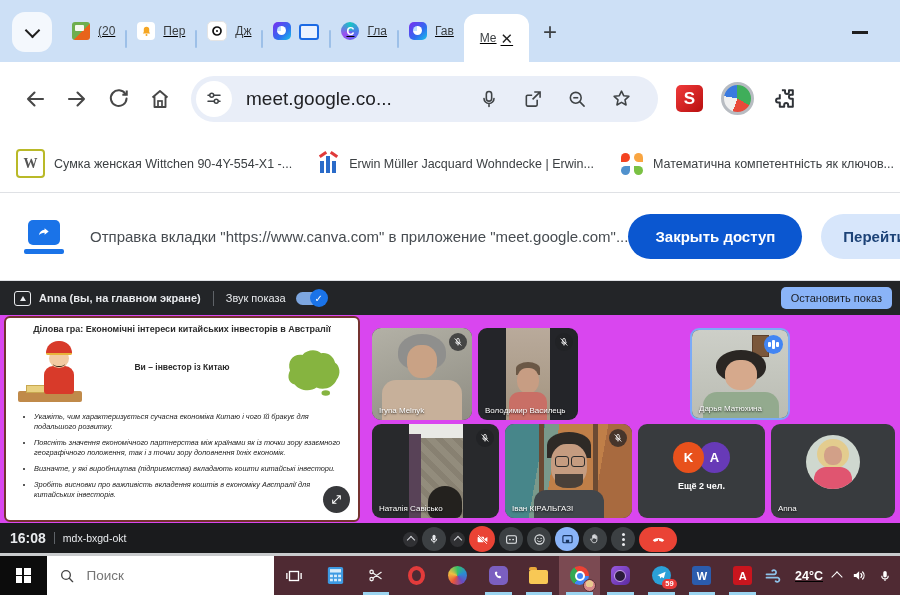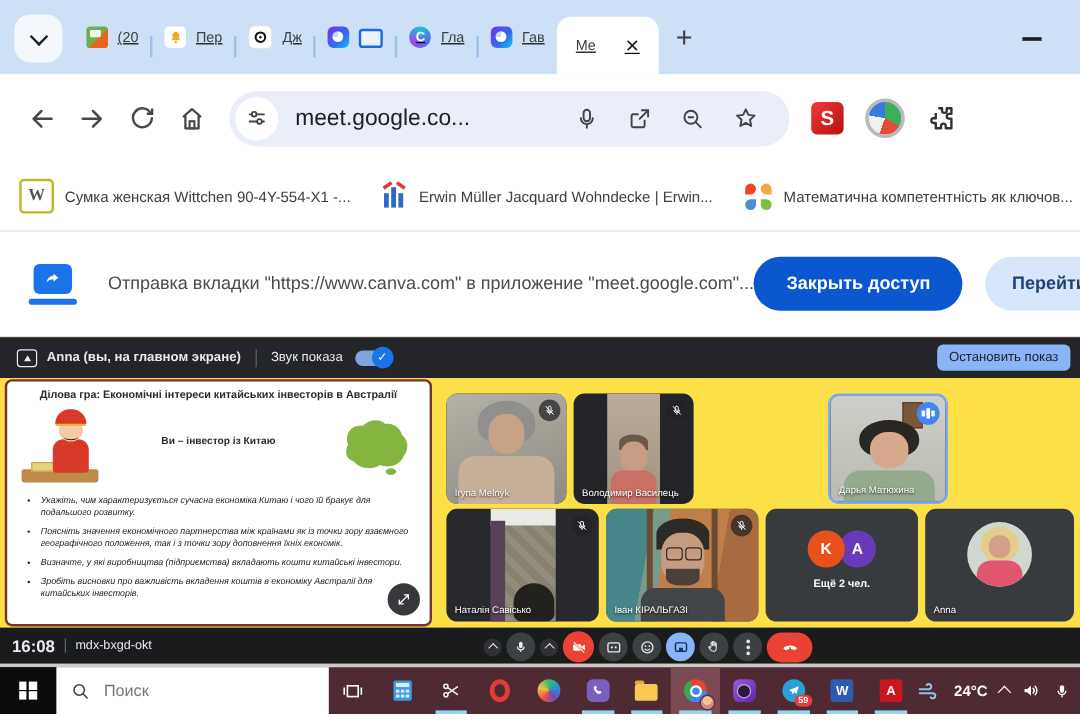--- a/index.html
+++ b/index.html
@@ -19,21 +19,21 @@
   .fav-mail{background:linear-gradient(135deg,#6fae4e 0 55%,#e8641a 55%);border-radius:3px;position:relative;}
   .fav-mail:after{content:"";position:absolute;left:3px;top:3px;width:9px;height:6px;background:#f6f8ef;border-radius:1px;}
   .fav-bell{background:#fff;border-radius:4px;display:flex;align-items:center;justify-content:center;}
   .fav-gpt{background:#fff;border:1px solid #e4e4e4;border-radius:5px;display:flex;align-items:center;justify-content:center;}
   .fav-pres{background:linear-gradient(135deg,#7a2ff0,#2f6df0 60%,#18c4e8);border-radius:5px;position:relative;}
   .fav-pres:after{content:"";position:absolute;left:4px;top:4px;width:9px;height:9px;border-radius:50%;
                   background:conic-gradient(#fff 0 270deg,#bfe0ff 270deg 360deg);}
   .fav-cast{border:2.5px solid #1b6ae4;border-radius:3px;background:#eaf2ff;width:16px;height:12px;margin-top:2px;}
   .fav-canva{border-radius:50%;background:conic-gradient(#18c5c5,#5a6cf0,#9a4ff0,#18c5c5);
              display:flex;align-items:center;justify-content:center;color:#fff;font-weight:bold;font-size:11px;}
-  .tab-active{background:#fff;border-radius:12px 12px 0 0;height:48px;margin-bottom:0;padding:0 16px;gap:24px;}
+  .tab-active{background:#fff;border-radius:12px 12px 0 0;height:48px;margin-bottom:0;padding:0 16px;gap:4px;}
   .tclose{font-size:15px;color:#1f1f1f;line-height:1;}
   .newtab{font-size:24px;color:#3c4043;margin:0 0 18px 14px;line-height:1;}
   .wmin{margin-left:auto;margin-right:32px;margin-bottom:28px;width:16px;height:2.6px;background:#1f1f1f;}
   
   .toolbar{height:73px;background:#fff;display:flex;align-items:center;padding:0 14px;}
   .navic{margin:0 9px;flex:0 0 auto;}
   .urlpill{height:46px;border-radius:23px;background:#e9eef8;display:flex;align-items:center;
            margin-left:10px;width:448px;padding:0 14px 0 5px;}
   .tunewrap{width:36px;height:36px;border-radius:50%;background:#fff;display:flex;align-items:center;justify-content:center;}
   .urltext{font-size:19px;color:#202124;margin-left:14px;flex:1;white-space:nowrap;overflow:hidden;}
@@ -68,21 +68,21 @@
   .shareic{width:40px;height:34px;position:relative;flex:0 0 auto;}
   .shareic .scr{position:absolute;left:4px;top:0;width:32px;height:25px;background:#1a73e8;border-radius:5px;
                 display:flex;align-items:center;justify-content:center;}
   .shareic .base{position:absolute;left:0;bottom:0;width:40px;height:5px;background:#1a73e8;border-radius:2px;}
   .infomsg{font-size:15px;color:#474c51;margin-left:26px;white-space:nowrap;}
   .btn-primary{margin-left:auto;background:#0b57d0;color:#fff;font-weight:bold;font-size:15px;
                border-radius:24px;padding:14px 27px;white-space:nowrap;flex:0 0 auto;}
   .btn-secondary{margin-left:19px;margin-right:-12px;background:#d7e6fb;color:#1d4377;font-weight:bold;font-size:15px;
                border-radius:24px;padding:14px 14px 14px 22px;white-space:nowrap;flex:0 0 auto;}
   
-  .meet{height:272px;background:#fde047;position:relative;}
+  .meet{height:272px;background:#d946ef;position:relative;}
   .sharebar{height:34px;display:flex;align-items:center;padding:0 8px;background:#232528;}
   .presic{width:15px;height:13px;border:1.6px solid #e8eaed;border-radius:3px;margin:0 8px 0 6px;
           display:flex;align-items:center;justify-content:center;}
   .presic i{width:0;height:0;border-left:3px solid transparent;border-right:3px solid transparent;border-bottom:5px solid #e8eaed;}
   .sbtext{color:#e8eaed;font-size:11px;font-weight:bold;}
   .sbdiv{width:1px;height:15px;background:#5f6368;margin:0 12px;}
   .sbsound{color:#e8eaed;font-size:11px;}
   .toggle{width:30px;height:13px;border-radius:7px;background:#7da6e0;margin-left:10px;position:relative;}
   .toggle .knob{position:absolute;right:-2px;top:-2.5px;width:18px;height:18px;border-radius:50%;background:#1a73e8;
                 color:#fff;font-size:10px;display:flex;align-items:center;justify-content:center;}
@@ -161,21 +161,21 @@
              display:flex;align-items:center;justify-content:center;}
   .purpleapp i{width:10px;height:10px;border-radius:50%;background:#2a1a3a;border:1.6px solid #c9a0f0;}
   .tgwrap{position:relative;}
   .tg{width:19px;height:19px;border-radius:50%;background:#2ba0d8;display:flex;align-items:center;justify-content:center;}
   .tgbadge{position:absolute;right:-6px;bottom:-4px;background:#e83a3a;color:#fff;font-size:7.5px;font-weight:bold;
            border-radius:7px;padding:1.5px 3px;line-height:1;}
   .wordic{width:19px;height:19px;border-radius:3px;background:#2b5cad;color:#fff;font-weight:bold;font-size:11px;
           display:flex;align-items:center;justify-content:center;}
   .acroic{width:19px;height:19px;border-radius:3px;background:#c9151e;color:#fff;font-weight:bold;font-size:11px;
           display:flex;align-items:center;justify-content:center;}
-  .trayright{margin-left:auto;display:flex;align-items:center;gap:10px;padding-right:8px;}
+  .trayright{margin-left:auto;display:flex;align-items:center;gap:10px;padding-right:8px;text-decoration:underline;}
   .temp{color:#fff;font-size:12.5px;font-weight:bold;}
   .traychev{width:7px;height:7px;border-left:1.8px solid #fff;border-top:1.8px solid #fff;transform:rotate(45deg);margin-top:3px;}
 </style>
 </head>
 <body>
 
 <div class="tabstrip">
   <div class="tsearch">
       <i class="chev"></i>
     </div>

